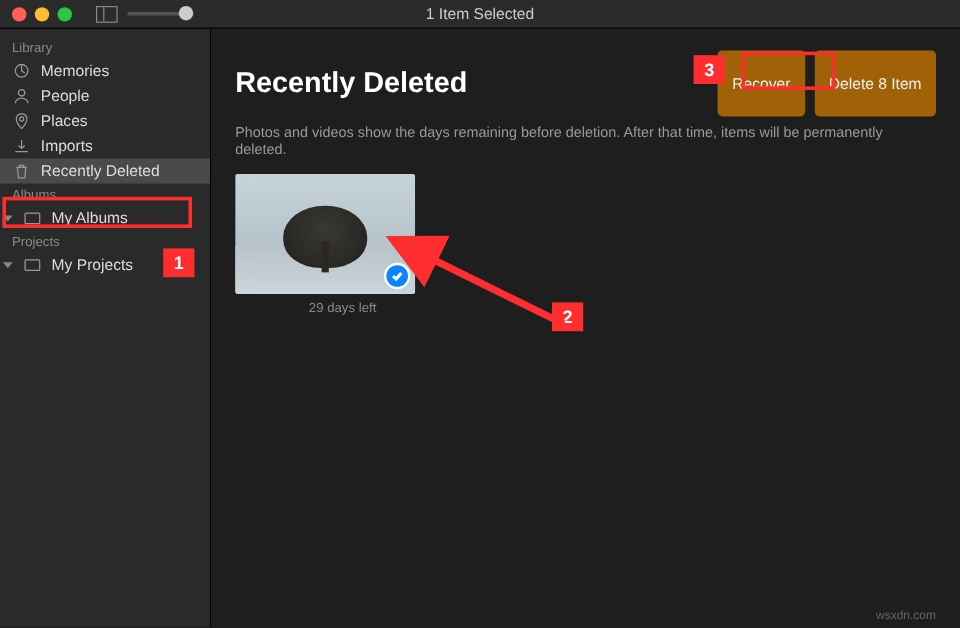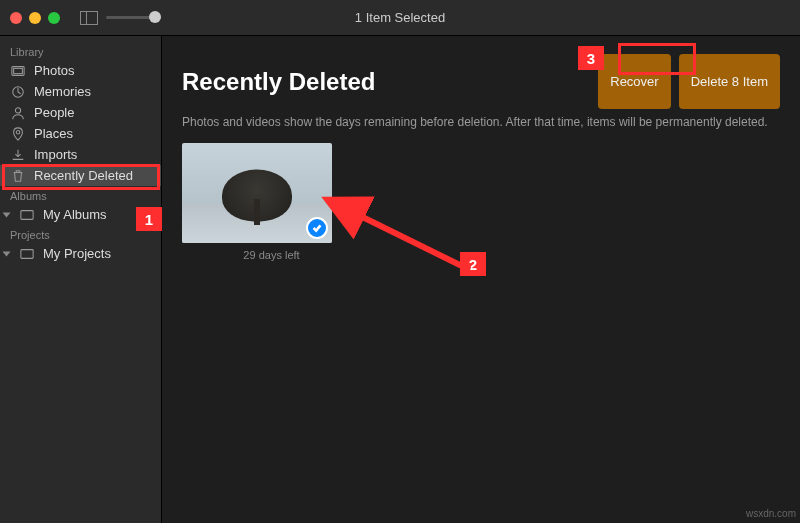--- a/index.html
+++ b/index.html
@@ -1,32 +1,32 @@
 <!DOCTYPE html>
 <html><head>
 <meta charset="utf-8">
 <style>
   * { box-sizing: border-box; margin: 0; padding: 0; font-family: -apple-system, "Helvetica Neue", Arial, sans-serif; }
   body { width: 800px; height: 523px; background: #1e1e1e; color: #ddd; overflow: hidden; position: relative; }
 
   
-  .titlebar { height: 36px; background: #2b2b2b; display: flex; align-items: center; position: relative; border-bottom: 1px solid #000; }
+  .titlebar { height: 24px; background: #2b2b2b; display: flex; align-items: center; position: relative; border-bottom: 1px solid #000; }
   .traffic { display: flex; gap: 7px; margin-left: 10px; }
   .dot { width: 12px; height: 12px; border-radius: 50%; }
   .dot.red { background: #ff5f57; } .dot.yellow { background: #febc2e; } .dot.green { background: #28c840; }
   .tb-icon { margin-left: 20px; width: 18px; height: 14px; border: 1px solid #888; position: relative; }
   .tb-icon::after { content:""; position:absolute; left:5px; top:0; bottom:0; width:1px; background:#888; }
   .slider { margin-left: 8px; display:flex; align-items:center; }
   .slider-track { width: 55px; height:3px; background:#555; border-radius:2px; position:relative; }
   .slider-knob { position:absolute; right:0; top:-5px; width:12px; height:12px; border-radius:50%; background:#ccc; }
   .wintitle { position:absolute; left:50%; transform:translateX(-50%); font-size:13px; color:#ccc; }
 
   
   .main { display:flex; height: calc(100% - 24px); }
-  .sidebar { width: 162px; background:#2a2a2a; border-right:1px solid #000; padding-top:6px; }
+  .sidebar { width: 176px; background:#2a2a2a; border-right:1px solid #000; padding-top:6px; }
   .section-label { font-size:11px; color:#8a8a8a; padding:4px 10px 2px; }
   .nav-item { display:flex; align-items:center; gap:8px; padding:3px 10px; font-size:13px; color:#ddd; cursor:pointer; }
   .nav-item.selected { background:#4a4a4a; }
   .nav-icon { width:16px; height:14px; display:flex; align-items:center; justify-content:center; flex-shrink:0; }
   .nav-icon svg { width:14px; height:14px; stroke:#999; fill:none; stroke-width:1.2; }
   .disclose { display:inline-block; width:0; height:0; border-top:4px solid transparent; border-bottom:4px solid transparent; border-left:5px solid #888; margin-right:2px; transform: rotate(90deg); }
   .sub { padding-left:4px; }
 
   
   .content { flex:1; background:#1e1e1e; padding: 18px 20px; position:relative; }
@@ -46,21 +46,21 @@
   .trunk { position:absolute; left:50%; bottom:18%; transform:translateX(-50%); width:6px; height:26px; background:#2b2824; }
   .check { position:absolute; right:4px; bottom:4px; width:22px; height:22px; border-radius:50%; background:#0a84ff; border:2px solid #fff; display:flex; align-items:center; justify-content:center; }
   .check svg { width:12px; height:12px; stroke:#fff; stroke-width:3; fill:none; }
   .caption { text-align:center; font-size:11px; color:#8a8a8a; margin-top:6px; }
 
   
   .anno-box { position:absolute; border:3px solid #ff2e2e; pointer-events:none; }
   .anno-num { position:absolute; width:26px; height:24px; background:#ff2e2e; color:#fff; font-size:15px; font-weight:600; display:flex; align-items:center; justify-content:center; pointer-events:none; }
   .arrow { position:absolute; pointer-events:none; }
 
-  .watermark { position:absolute; right:4px; bottom:4px; font-size:10px; color:#666; }
+  .watermark { position:absolute; right:20px; bottom:4px; font-size:10px; color:#666; }
 </style>
 </head>
 <body>
 
 <div class="titlebar">
   <div class="traffic">
     <div class="dot red"></div>
     <div class="dot yellow"></div>
     <div class="dot green"></div>
   </div>
@@ -71,29 +71,20 @@
       </div>
   </div>
   <div class="wintitle">1 Item Selected</div>
 </div>
 
 <div class="main">
 
   <div class="sidebar">
     <div class="section-label">Library</div>
 
-    <div class="nav-item">
-      <span class="nav-icon">
-          <svg viewBox="0 0 16 14">
-            <rect x="1" y="2" width="14" height="10" rx="1"></rect>
-            <rect x="3" y="4" width="10" height="6"></rect>
-          </svg>
-        </span>
-      <span>Photos</span>
-    </div>
     <div class="nav-item">
       <span class="nav-icon">
           <svg viewBox="0 0 16 16">
             <circle cx="8" cy="8" r="6"></circle>
             <path d="M8 3v5l3 2"></path>
           </svg>
         </span>
       <span>Memories</span>
     </div>
     <div class="nav-item">

